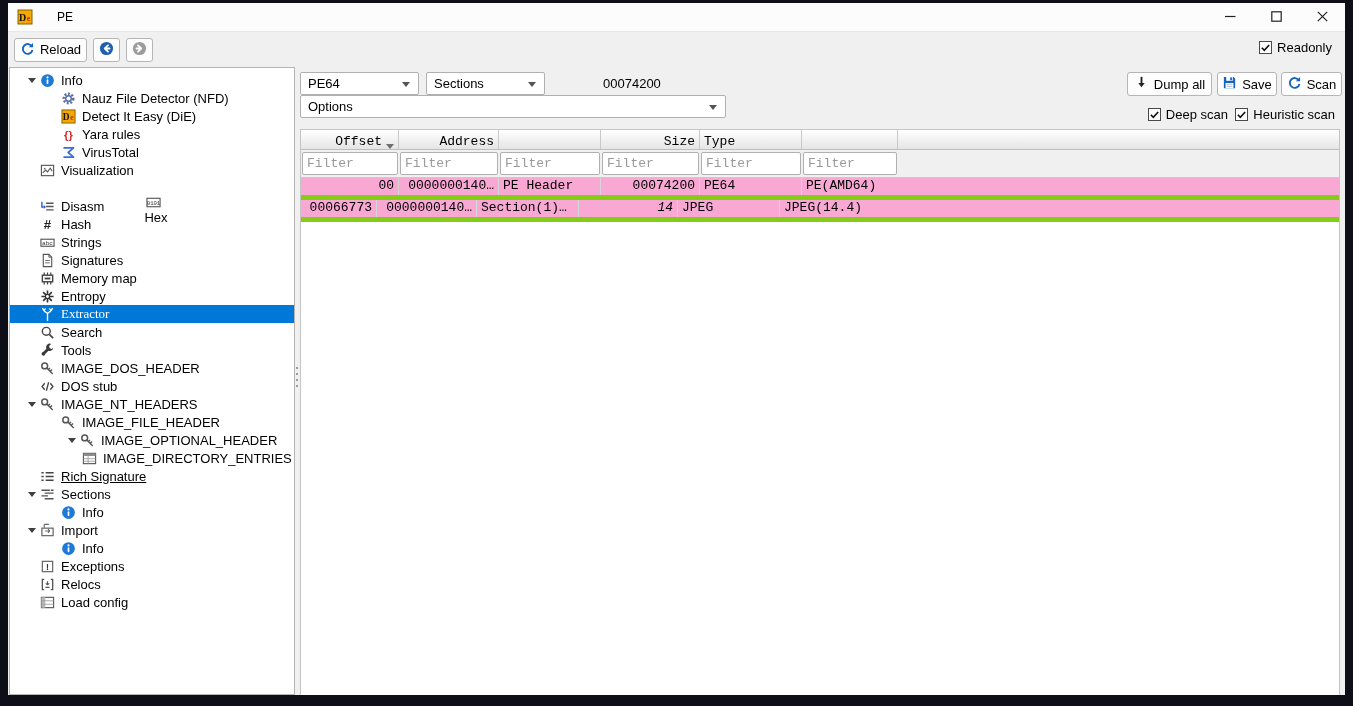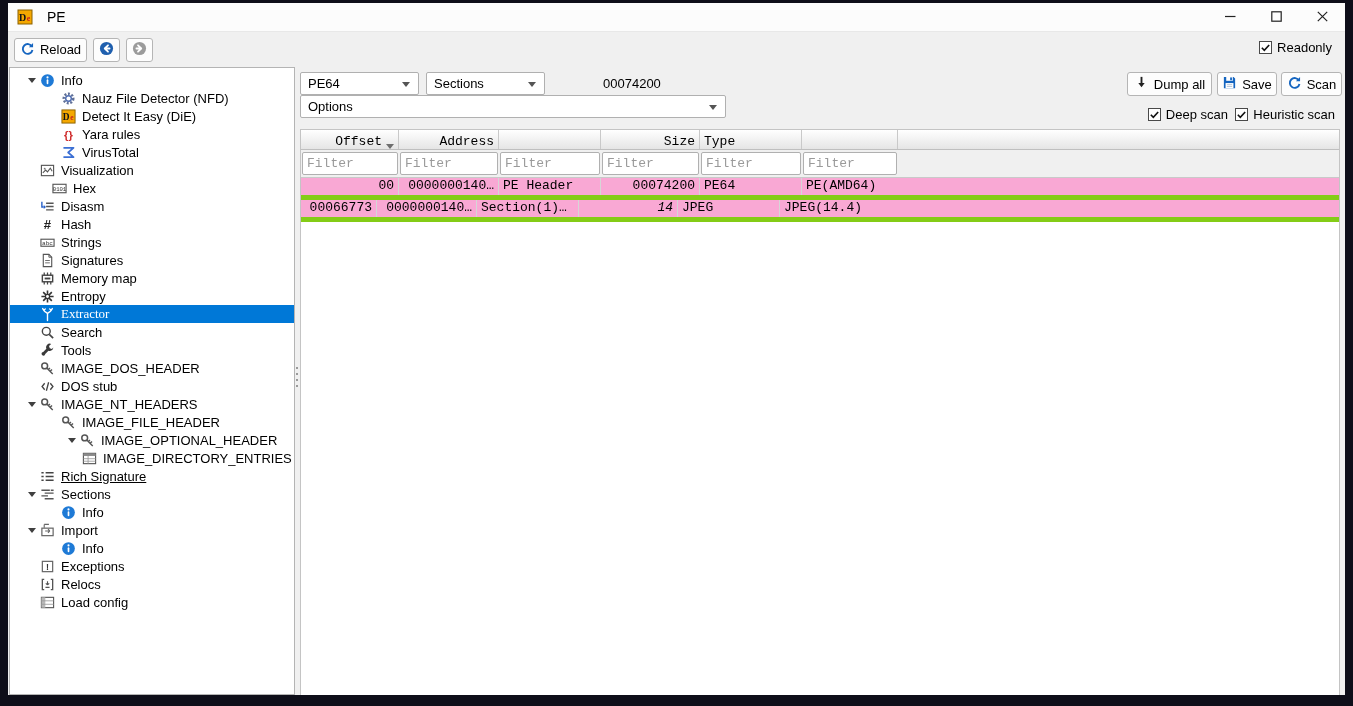--- a/index.html
+++ b/index.html
@@ -4,21 +4,21 @@
 <style>
   html,body{margin:0;padding:0}
   body{width:1353px;height:706px;background:#0e0e19;position:relative;overflow:hidden;
        font-family:"Liberation Sans",sans-serif;-webkit-font-smoothing:antialiased}
   .window{position:absolute;left:8px;top:3px;width:1337px;height:692px;background:#f0f0f0;
           display:flex;flex-direction:column}
   
   .titlebar{flex:0 0 28px;height:28px;background:#fcfcfc;display:flex;align-items:center}
   .tb-icon{margin-left:9px;width:16px;height:16px;display:flex}
   .tb-icon svg{width:16px;height:16px}
-  .tb-title{margin-left:14px;font-size:14px;color:#000}
+  .tb-title{margin-left:24px;font-size:12px;color:#000}
   .win-controls{margin-left:auto;display:flex;height:100%}
   .win-btn{width:46px;height:100%;display:flex;align-items:center;justify-content:center}
   
   .toolbar{flex:0 0 35px;height:35px;background:#f0f0f0;border-top:1px solid #e8e8e8;
            display:flex;align-items:center;position:relative}
   .btn{background:#fdfdfd;border:1px solid #b5b5b5;border-radius:3px;display:inline-flex;
        align-items:center;justify-content:center;font-size:13px;color:#000;gap:5px;height:24px;
        box-sizing:border-box;white-space:nowrap}
   .btn svg{width:15px;height:15px;flex:0 0 15px}
   #reload-btn{margin-left:6px;width:73px}
@@ -199,21 +199,21 @@
           <span class="tree-arrow"></span>
           <span class="tree-icon">
             <svg viewBox="0 0 16 16">
               <rect x="1.5" y="2.5" width="13" height="11" fill="#fff" stroke="#555" stroke-width="1.2"></rect>
               <circle cx="5" cy="6" r="1" fill="#777"></circle>
               <path d="M3 10.5 l3-3 2 2 3-4 2 3.2" fill="none" stroke="#555" stroke-width="1.1"></path>
             </svg>
           </span>
           <span class="tree-label">Visualization</span>
         </div>
-        <div class="tree-row" style="padding-left: 26px;">
+        <div class="tree-row" style="padding-left: 8px; flex-direction: column;">
           <span class="tree-arrow"></span>
           <span class="tree-icon">
             <svg viewBox="0 0 16 16">
               <rect x="1" y="3.5" width="14" height="9" fill="#fff" stroke="#555" stroke-width="1.2"></rect>
               <text x="8" y="10.6" font-size="6" text-anchor="middle" fill="#333" font-family="Liberation Mono,monospace">0101</text>
             </svg>
           </span>
           <span class="tree-label">Hex</span>
         </div>
         <div class="tree-row" style="padding-left: 14px;">

